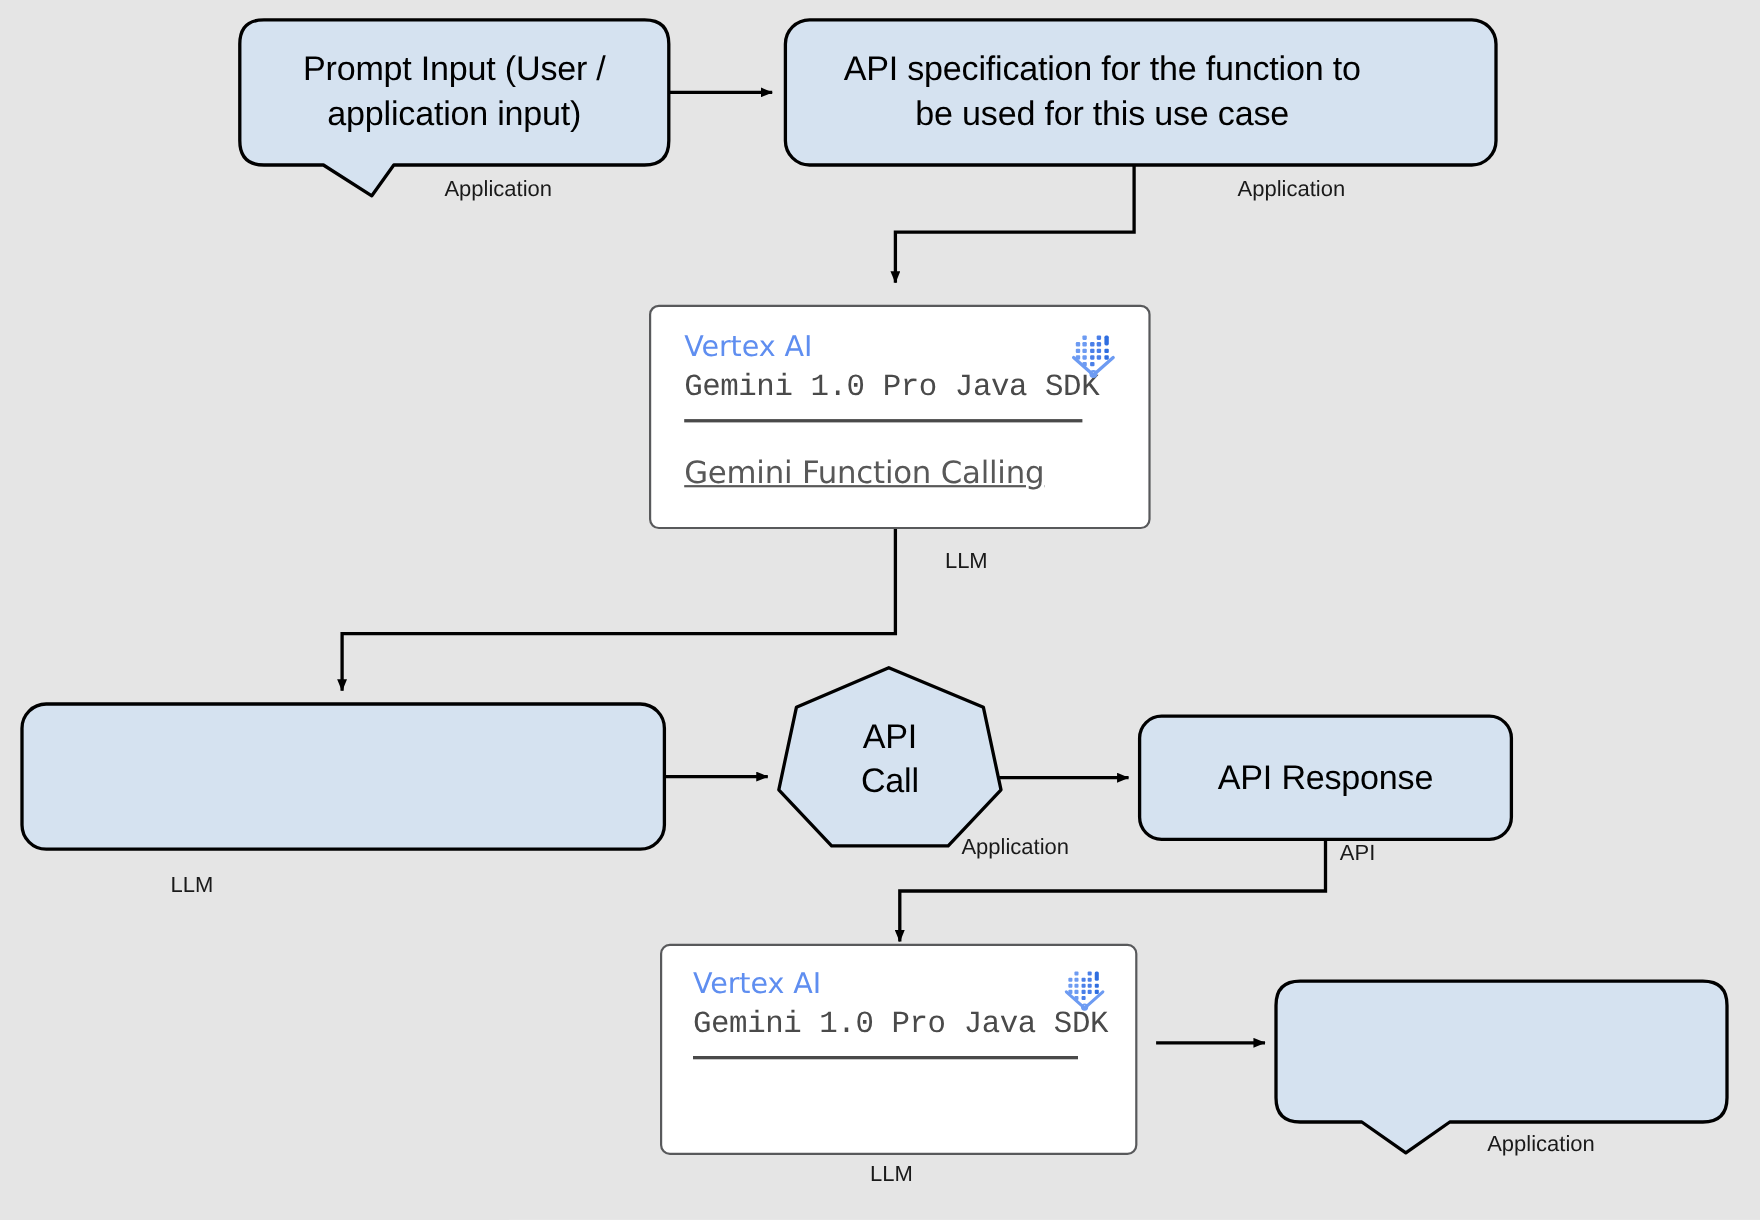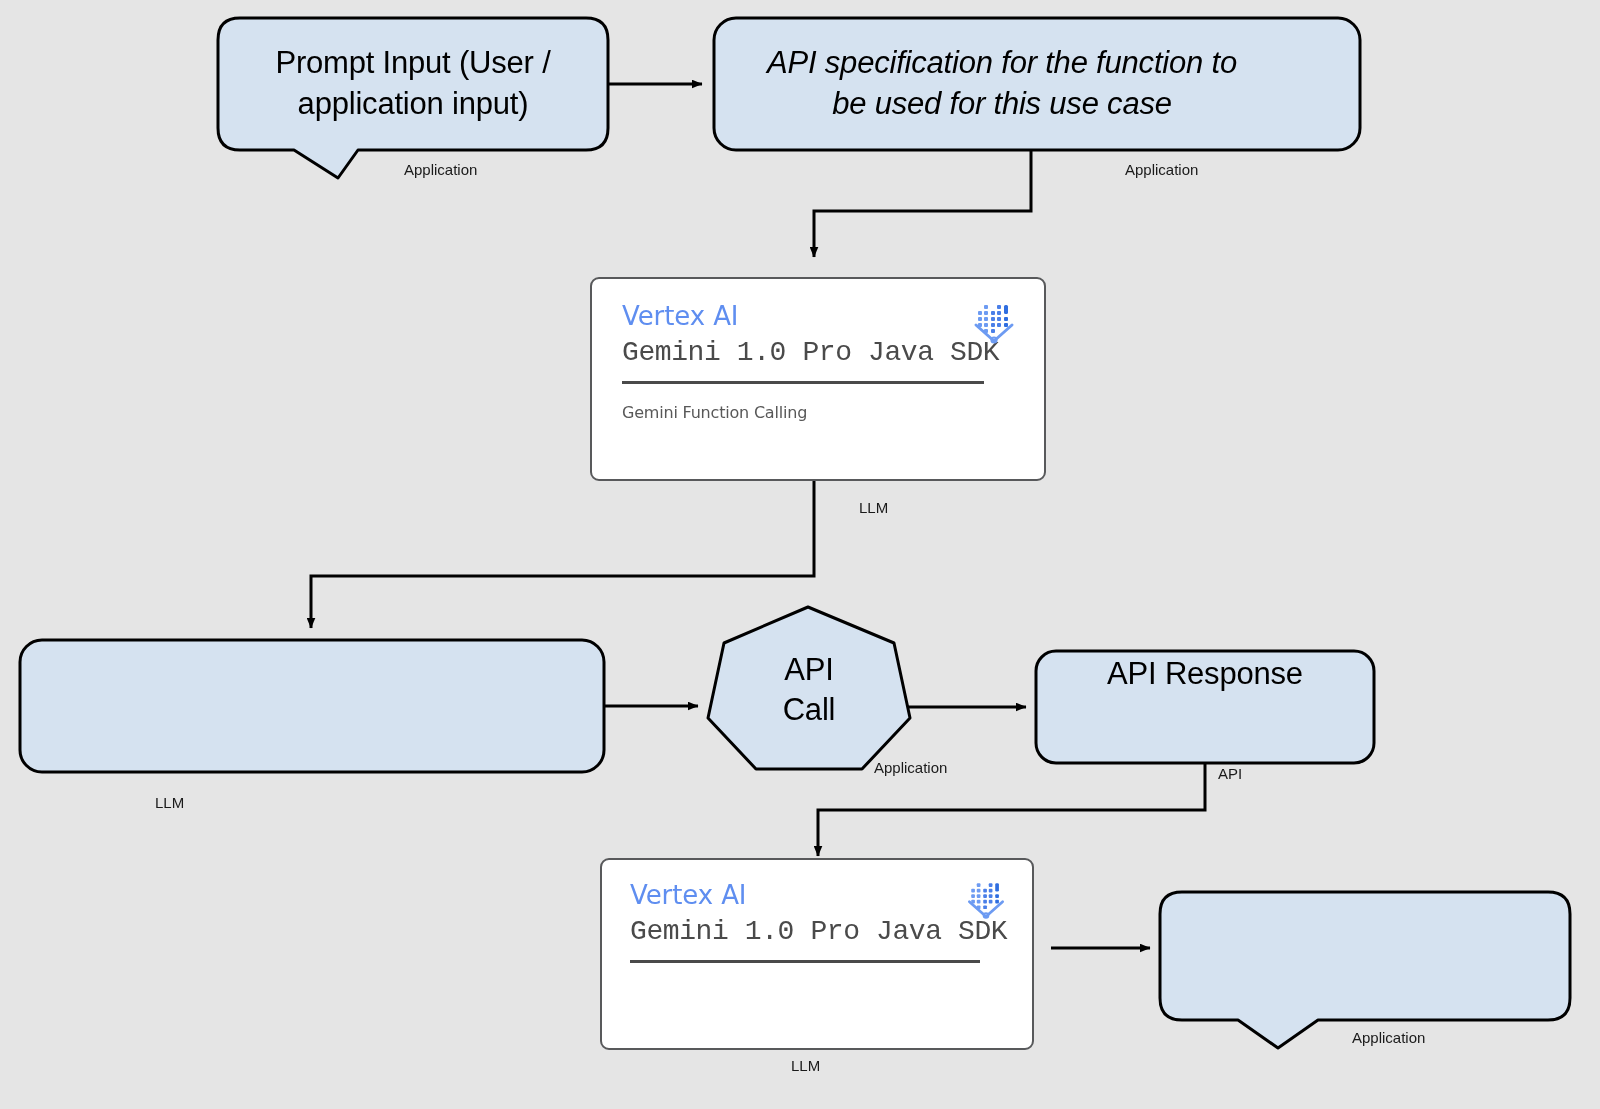--- a/index.html
+++ b/index.html
@@ -35,21 +35,21 @@
     white-space: pre-line;
   }
   .hept-text {
     font-size: 31px;
     line-height: 1.28;
   }
   
   .anno {
     position: absolute;
     font-family: "Liberation Sans", sans-serif;
-    font-size: 15px;
+    font-size: 20px;
     color: #1a1a1a;
     white-space: nowrap;
   }
   
   .vcard {
     position: absolute;
     box-sizing: border-box;
     background: #ffffff;
     border: 2px solid #58595b;
     border-radius: 9px;
@@ -78,24 +78,25 @@
     margin-top: 2px;
   }
   .vcard-rule {
     height: 3px;
     background: #4a4a4a;
     margin-top: 9px;
     margin-right: 34px;
   }
   .vcard-desc {
     font-family: "DejaVu Sans", sans-serif;
-    font-size: 16px;
+    font-size: 28px;
     color: #585858;
     letter-spacing: -0.2px;
-    margin-top: 19px;
+    margin-top: 29px;
+    text-decoration: underline;
   }
   .vcard-logo {
     position: absolute;
     top: 16px;
     right: 24px;
     width: 52px;
     height: 52px;
   }
   svg.layer {
     position: absolute;
@@ -169,28 +170,28 @@
     <path d="M 908,707 L 1026,707" fill="none" stroke="#000000" stroke-width="3" marker-end="url(#arrowhead)"></path>
 
     <path d="M 1205,763 L 1205,810 L 818,810 L 818,856" fill="none" stroke="#000000" stroke-width="3" stroke-linejoin="miter" marker-end="url(#arrowhead)"></path>
 
     <path d="M 1051,948 L 1150,948" fill="none" stroke="#000000" stroke-width="3" marker-end="url(#arrowhead)"></path>
   </svg>
 
   <div class="node-text" style="left:218px; top:18px; width:390px; height:132px;">Prompt Input (User /
 application input)</div>
 
-  <div class="node-text" style="left:714px; top:18px; width:576px; height:132px;font-style:italic;">API specification for the function to
+  <div class="node-text" style="left:714px; top:18px; width:576px; height:132px;">API specification for the function to
 be used for this use case</div>
 
 
   <div class="node-text hept-text" style="left:708px; top:615px; width:202px; height:150px;">API
 Call</div>
 
-  <div class="node-text" style="left:1036px; top:618px; width:338px; height:112px;">API Response</div>
+  <div class="node-text" style="left:1036px; top:651px; width:338px; height:112px;">API Response</div>
 
 
   <div class="vcard" style="left:590px; top:277px; width:456px; height:204px;">
     <div class="vcard-inner">
       <div class="vcard-logo">
         <svg viewBox="0 0 52 52" xmlns="http://www.w3.org/2000/svg" aria-hidden="true">
           <g fill="#6d9bf2">
             <rect x="10" y="16" width="4" height="4" rx="1"></rect>
             <rect x="10" y="22" width="4" height="4" rx="1"></rect>
             <rect x="10" y="28" width="4" height="4" rx="1"></rect>

